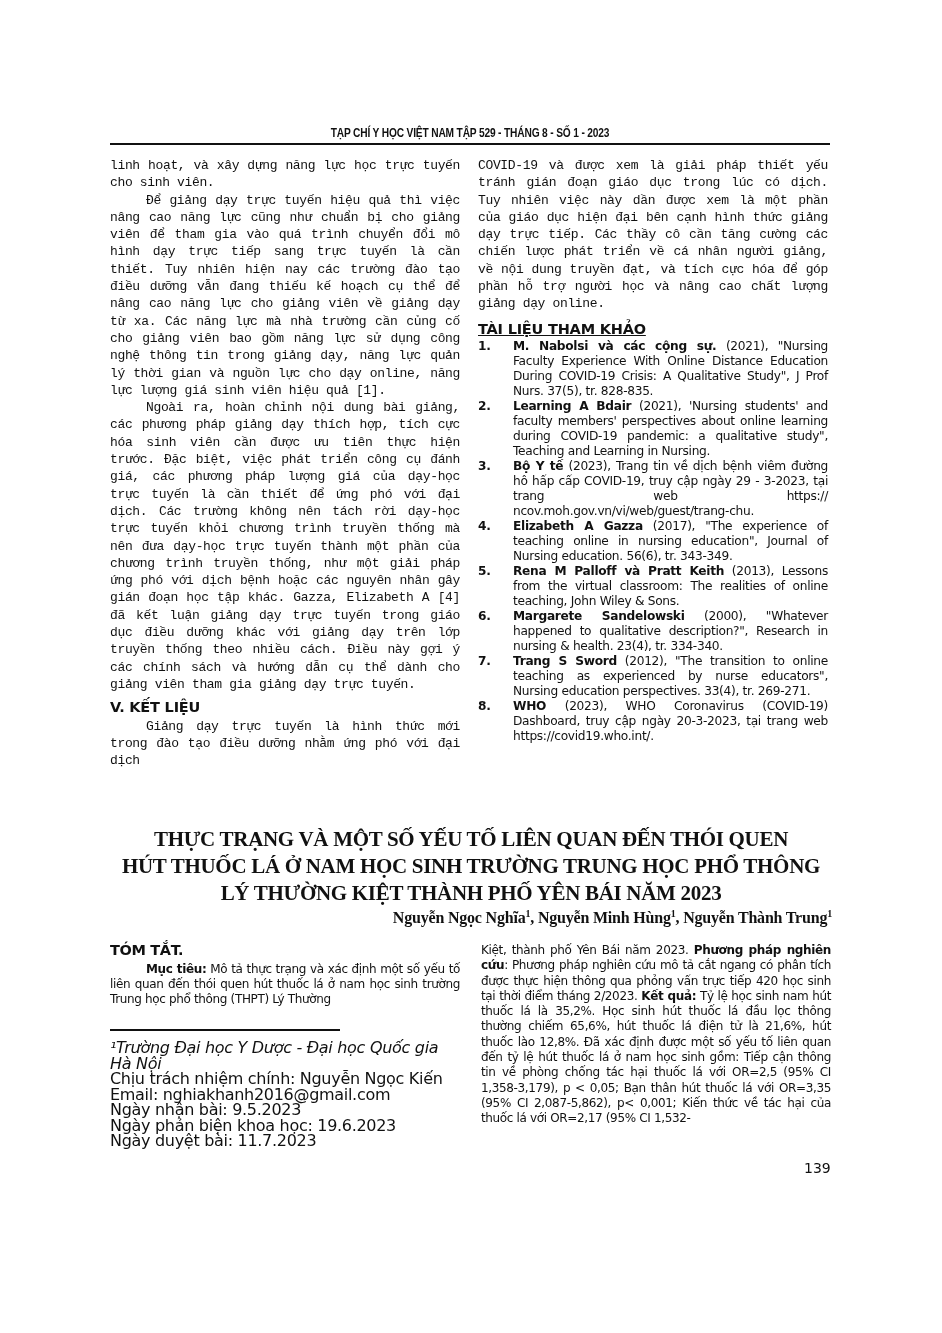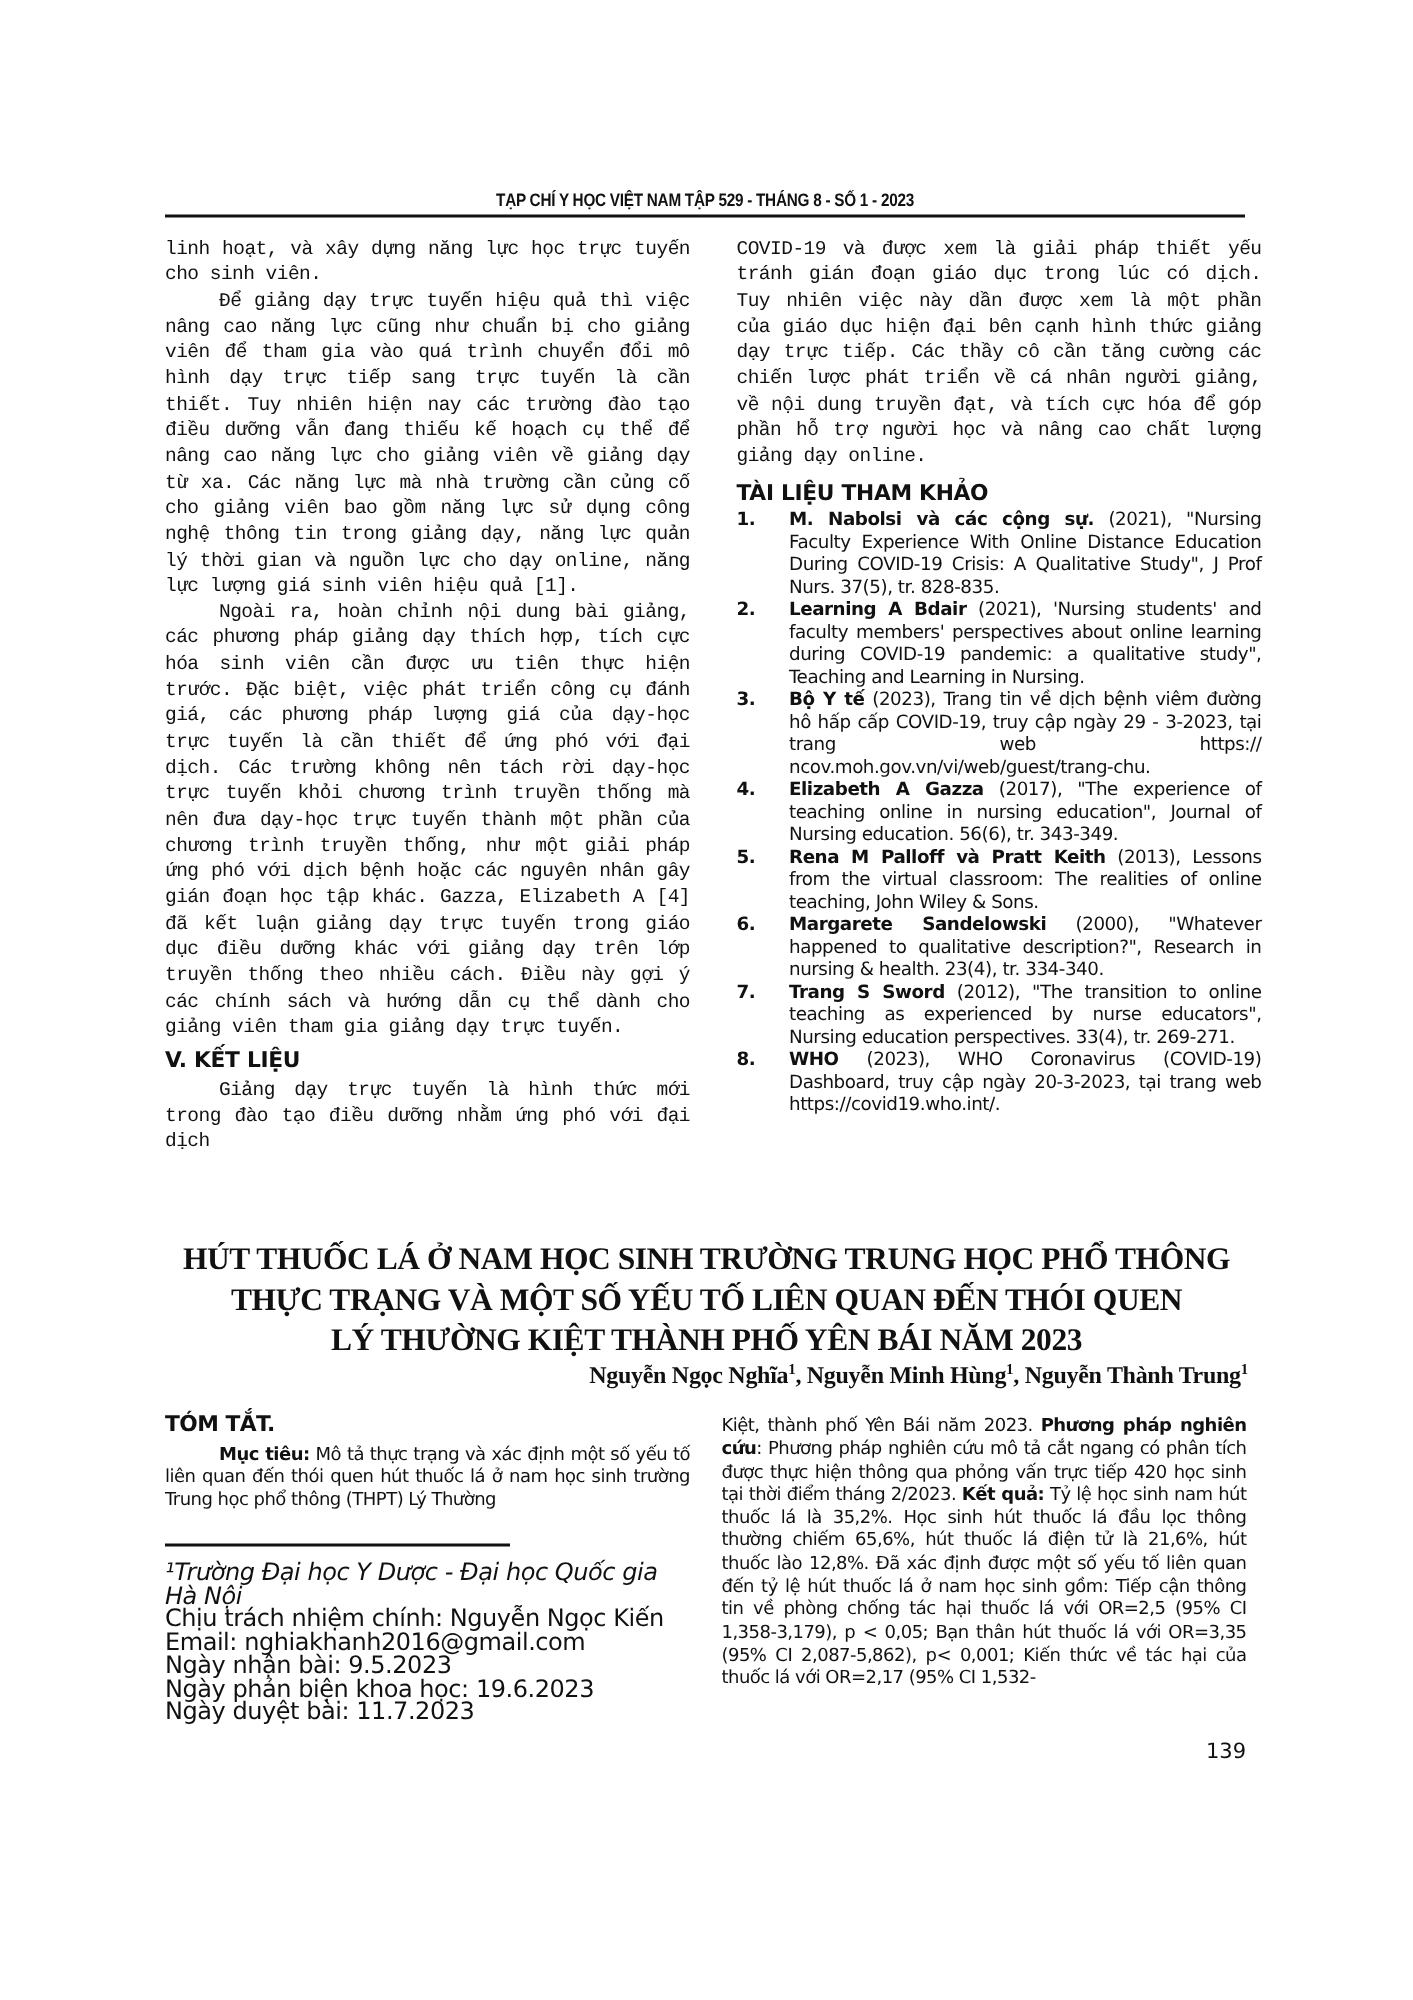--- a/index.html
+++ b/index.html
@@ -4,21 +4,21 @@
 <style>
   html, body { margin:0; padding:0; background:#ffffff; }
   body { width:942px; height:1333px; position:relative; overflow:hidden; color:#111; font-family:"DejaVu Sans", sans-serif; }
   .header { position:absolute; left:110px; top:126px; width:720px; text-align:center; font-family:"Liberation Sans", sans-serif; font-weight:bold; font-size:12px; letter-spacing:-0.2px; transform:scaleX(0.85); transform-origin:center; }
   .header-rule { position:absolute; left:110px; top:143px; width:720px; height:2px; background:#111; }
   .col { position:absolute; width:350px; font-size:13px; line-height:17.3px; text-align:justify; letter-spacing:-0.35px; }
   .col p { margin:0;font-family:Liberation Mono, monospace; }
   .indent { text-indent:36px; }
   .h-section { font-family:"DejaVu Sans", sans-serif; font-weight:bold; font-size:14.5px; margin:6px 0 1px; letter-spacing:-0.2px; }
   #col-left { left:110px; top:157px; }
-  #col-right { left:491px; top:157px; }
+  #col-right { left:478px; top:157px; }
   .refs { margin:0; padding:0; list-style:none; }
   .refs li { position:relative; padding-left:35px; font-size:12.2px; line-height:15px; text-align:justify; letter-spacing:-0.3px; }
   .refs .num { position:absolute; left:0; top:0; font-weight:bold; }
   .refs .auth { font-weight:bold; }
   .title-block { position:absolute; left:110px; top:826px; width:722px; text-align:center; font-family:"Liberation Serif", serif; font-weight:bold; font-size:21px; line-height:27px; letter-spacing:-0.3px; }
   .authors { position:absolute; right:110px; top:908px; font-family:"Liberation Serif", serif; font-weight:bold; font-size:16px; text-align:right; letter-spacing:-0.2px; }
   .authors sup { font-size:10px; }
   .abs-left { position:absolute; left:110px; top:943px; width:350px; font-size:12px; line-height:15px; text-align:justify; letter-spacing:-0.35px; }
   .abs-left h3 { margin:0 0 4px; font-size:14.5px; font-weight:bold; }
   .abs-left .bold { font-weight:bold; }
@@ -38,36 +38,36 @@
 <div class="col" id="col-left">
   <p>linh hoạt, và xây dựng năng lực học trực tuyến cho sinh viên.</p>
   <p class="indent">Để giảng dạy trực tuyến hiệu quả thì việc nâng cao năng lực cũng như chuẩn bị cho giảng viên để tham gia vào quá trình chuyển đổi mô hình dạy trực tiếp sang trực tuyến là cần thiết. Tuy nhiên hiện nay các trường đào tạo điều dưỡng vẫn đang thiếu kế hoạch cụ thể để nâng cao năng lực cho giảng viên về giảng dạy từ xa. Các năng lực mà nhà trường cần củng cố cho giảng viên bao gồm năng lực sử dụng công nghệ thông tin trong giảng dạy, năng lực quản lý thời gian và nguồn lực cho dạy online, năng lực lượng giá sinh viên hiệu quả [1].</p>
   <p class="indent">Ngoài ra, hoàn chỉnh nội dung bài giảng, các phương pháp giảng dạy thích hợp, tích cực hóa sinh viên cần được ưu tiên thực hiện trước. Đặc biệt, việc phát triển công cụ đánh giá, các phương pháp lượng giá của dạy-học trực tuyến là cần thiết để ứng phó với đại dịch. Các trường không nên tách rời dạy-học trực tuyến khỏi chương trình truyền thống mà nên đưa dạy-học trực tuyến thành một phần của chương trình truyền thống, như một giải pháp ứng phó với dịch bệnh hoặc các nguyên nhân gây gián đoạn học tập khác. Gazza, Elizabeth A [4] đã kết luận giảng dạy trực tuyến trong giáo dục điều dưỡng khác với giảng dạy trên lớp truyền thống theo nhiều cách. Điều này gợi ý các chính sách và hướng dẫn cụ thể dành cho giảng viên tham gia giảng dạy trực tuyến.</p>
   <div class="h-section">V. KẾT LIỆU</div>
   <p class="indent">Giảng dạy trực tuyến là hình thức mới trong đào tạo điều dưỡng nhằm ứng phó với đại dịch</p>
 </div>
 
 <div class="col" id="col-right">
   <p>COVID-19 và được xem là giải pháp thiết yếu tránh gián đoạn giáo dục trong lúc có dịch. Tuy nhiên việc này dần được xem là một phần của giáo dục hiện đại bên cạnh hình thức giảng dạy trực tiếp. Các thầy cô cần tăng cường các chiến lược phát triển về cá nhân người giảng, về nội dung truyền đạt, và tích cực hóa để góp phần hỗ trợ người học và nâng cao chất lượng giảng dạy online.</p>
-  <div class="h-section" style="margin-top:8px;">TÀI LIỆU THAM KHẢO</div>
+  <div class="h-section" style="margin-top:8px;text-decoration:underline;">TÀI LIỆU THAM KHẢO</div>
   <ol class="refs">
     <li><span class="num">1.</span><span class="auth">M. Nabolsi và các cộng sự.</span><span> (2021), "Nursing Faculty Experience With Online Distance Education During COVID-19 Crisis: A Qualitative Study", J Prof Nurs. 37(5), tr. 828-835.</span></li>
     <li><span class="num">2.</span><span class="auth">Learning A Bdair</span><span> (2021), 'Nursing students' and faculty members' perspectives about online learning during COVID-19 pandemic: a qualitative study", Teaching and Learning in Nursing.</span></li>
     <li><span class="num">3.</span><span class="auth">Bộ Y tế</span><span> (2023), Trang tin về dịch bệnh viêm đường hô hấp cấp COVID-19, truy cập ngày 29 - 3-2023, tại trang web https:// ncov.moh.gov.vn/vi/web/guest/trang-chu.</span></li>
     <li><span class="num">4.</span><span class="auth">Elizabeth A Gazza</span><span> (2017), "The experience of teaching online in nursing education", Journal of Nursing education. 56(6), tr. 343-349.</span></li>
     <li><span class="num">5.</span><span class="auth">Rena M Palloff và Pratt Keith</span><span> (2013), Lessons from the virtual classroom: The realities of online teaching, John Wiley &amp; Sons.</span></li>
     <li><span class="num">6.</span><span class="auth">Margarete Sandelowski</span><span> (2000), "Whatever happened to qualitative description?", Research in nursing &amp; health. 23(4), tr. 334-340.</span></li>
     <li><span class="num">7.</span><span class="auth">Trang S Sword</span><span> (2012), "The transition to online teaching as experienced by nurse educators", Nursing education perspectives. 33(4), tr. 269-271.</span></li>
     <li><span class="num">8.</span><span class="auth">WHO</span><span> (2023), WHO Coronavirus (COVID-19) Dashboard, truy cập ngày 20-3-2023, tại trang web https://covid19.who.int/.</span></li>
   </ol>
 </div>
 
 <div class="title-block">
+  <div>THỰC TRẠNG VÀ MỘT SỐ YẾU TỐ LIÊN QUAN ĐẾN THÓI QUEN</div>
   <div>HÚT THUỐC LÁ Ở NAM HỌC SINH TRƯỜNG TRUNG HỌC PHỔ THÔNG</div>
-  <div>THỰC TRẠNG VÀ MỘT SỐ YẾU TỐ LIÊN QUAN ĐẾN THÓI QUEN</div>
   <div>LÝ THƯỜNG KIỆT THÀNH PHỐ YÊN BÁI NĂM 2023</div>
 </div>
 
 <div class="authors">
   <span>Nguyễn Ngọc Nghĩa</span><sup>1</sup>, <span>Nguyễn Minh Hùng</span><sup>1</sup>, <span>Nguyễn Thành Trung</span><sup>1</sup>
 </div>
 
 <div class="abs-left">
   <h3>TÓM TẮT.</h3>
   <p style="margin:0; text-indent:36px;"><span class="bold">Mục tiêu:</span><span> Mô tả thực trạng và xác định một số yếu tố liên quan đến thói quen hút thuốc lá ở nam học sinh trường Trung học phổ thông (THPT) Lý Thường</span></p>

